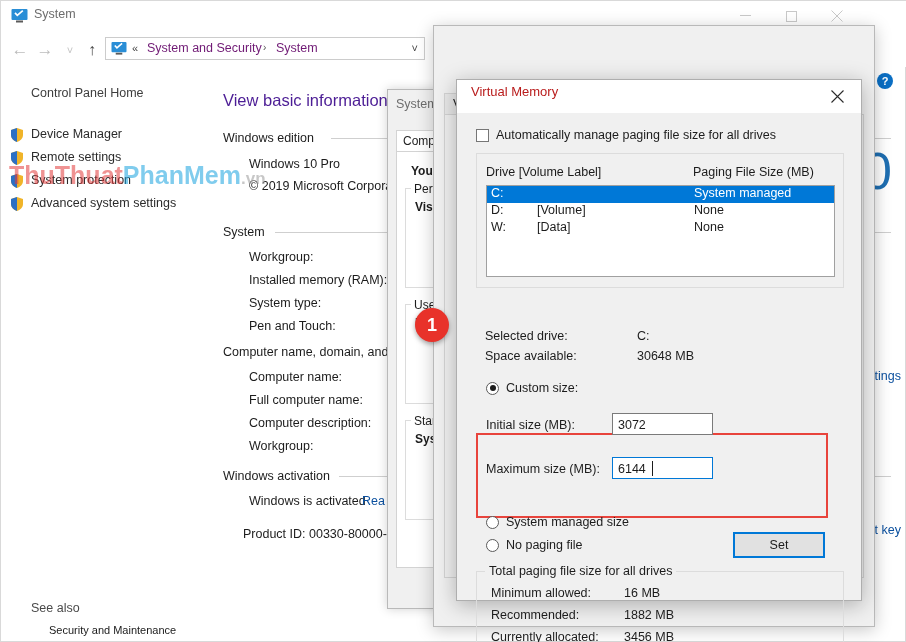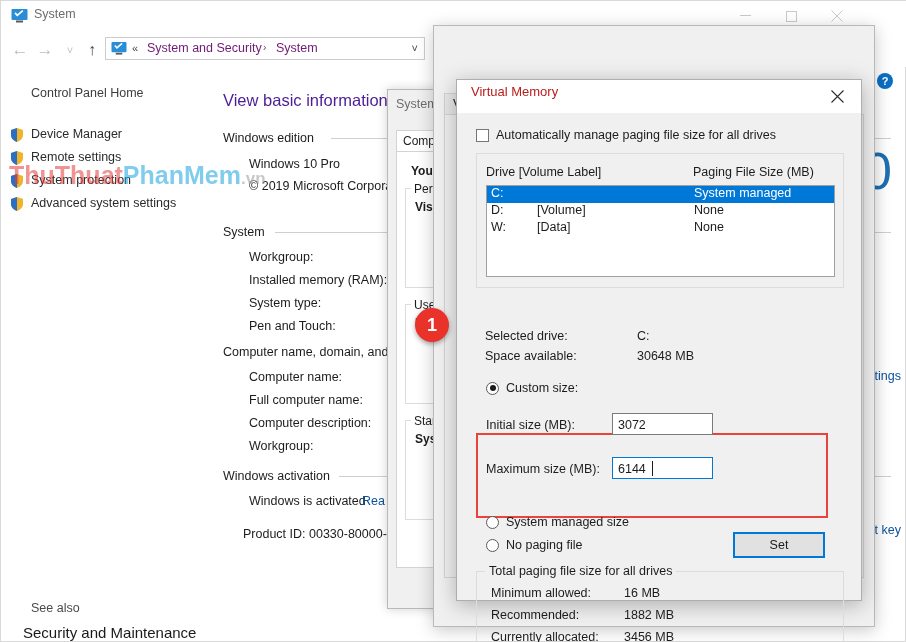--- a/index.html
+++ b/index.html
@@ -90,21 +90,21 @@
   }
   .side-head { left: 30px; top: 7px; color: #3d3d3d; }
   .side-item { left: 30px; }
   .shield {
     position: absolute; left: 8px; width: 16px; height: 16px;
   }
   .seealso-head {
     position: absolute; left: 30px; top: 600px; font-size: 12.5px; color: #4a4a4a;
   }
   .seealso-link {
-    position: absolute; left: 22px; top: 623px; font-size: 15px; color: #1a1a1a;
+    position: absolute; left: 48px; top: 623px; font-size: 11px; color: #1a1a1a;
   }
 
   
   .content { position: absolute; left: 218px; top: 78px; width: 688px; }
   .content-title {
     position: absolute; left: 4px; top: 12px;
     font-size: 16.5px; color: #4c1d95; font-weight: 400;
   }
   .sec-head {
     position: absolute; left: 4px; font-size: 12.5px; color: #1c1c1c;

